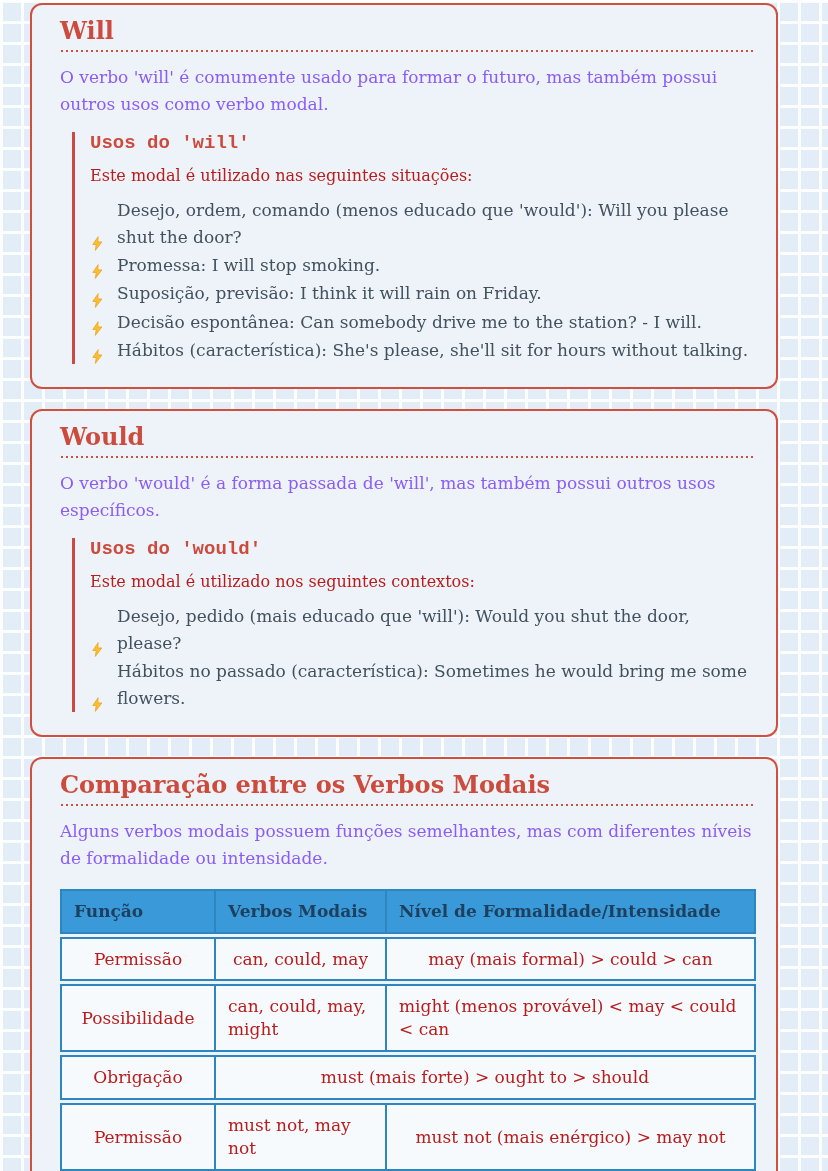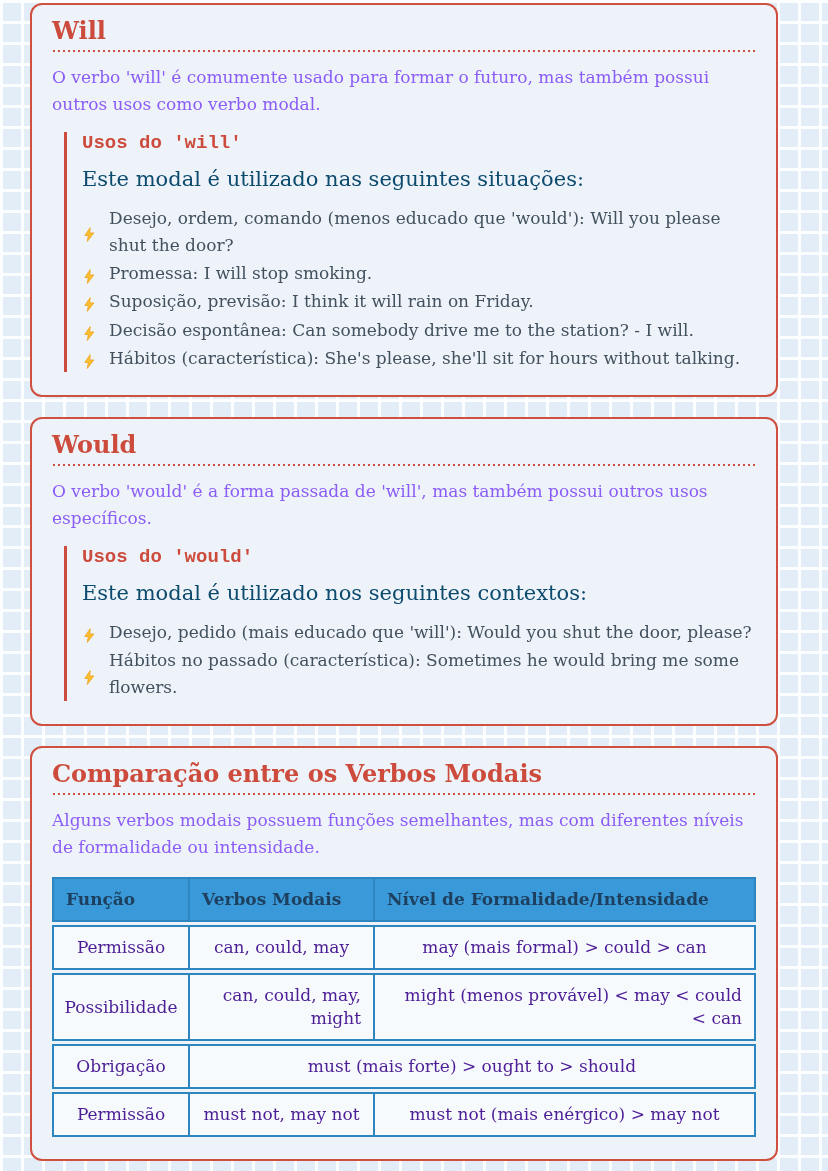--- a/index.html
+++ b/index.html
@@ -19,21 +19,21 @@
   .page {
     width: 748px;
     margin: 3px 0 0 30px;
     padding-bottom: 40px;
   }
 
   .card {
     background: #edf3f9;
     border: 2px solid #d0503f;
     border-radius: 12px;
-    padding: 12px 20px 22px 20px;
+    padding: 12px 20px 22px 28px;
     margin-bottom: 20px;
   }
 
   .card-title {
     font-size: 24px;
     font-weight: 700;
     color: #cd4b3c;
     line-height: 1.2;
     padding-bottom: 7px;
     margin-bottom: 11px;
@@ -58,31 +58,31 @@
 
   .subsection h3 {
     font-size: 19px;
     font-weight: 700;
     color: #cd4b3c;
     margin-bottom: 9px;
     font-family: Liberation Mono, monospace;
   }
 
   .subsection .lead {
-    font-size: 21px;
-    color: #0c4a6e;
+    font-size: 16px;
+    color: #b91c1c;
     line-height: 1.6;
     margin-bottom: 8px;
   }
 
   ul.bolt-list { list-style: none; }
 
   ul.bolt-list li {
     display: flex;
-    align-items: center;
+    align-items: flex-end;
     gap: 12px;
     font-size: 17px;
     color: #42515d;
     line-height: 1.6;
     margin: 1px 0;
   }
 
   .bolt {
     flex: none;
     width: 15px;
@@ -99,39 +99,39 @@
     background: #f7fafd;
   }
 
   .t-row + .t-row { margin-top: 3px; }
 
   .t-row.head { background: #3a99d8; }
 
   .t-cell {
     padding: 9px 12px;
     font-size: 17px;
-    color: #4c1d95;
+    color: #b91c1c;
     line-height: 1.35;
-    text-align: right;
+    text-align: left;
     display: flex;
     align-items: center;
     justify-content: center;
   }
 
   .t-row.head .t-cell {
     font-weight: 700;
     color: #1e405f;
     justify-content: flex-start;
     text-align: left;
   }
 
   .t-cell + .t-cell { border-left: 2px solid #2e86c1; }
 
-  .col-funcao { width: 134px; flex: none; }
-  .col-verbos { width: 185px; flex: none; }
+  .col-funcao { width: 152px; flex: none; }
+  .col-verbos { width: 171px; flex: none; }
   .col-nivel  { flex: 1; }
 </style>
 </head>
 <body>
 
 <div class="page">
 
   <section class="card">
     <h2 class="card-title">Will</h2>
     <p class="intro">O verbo 'will' é comumente usado para formar o futuro, mas também possui outros usos como verbo modal.</p>

